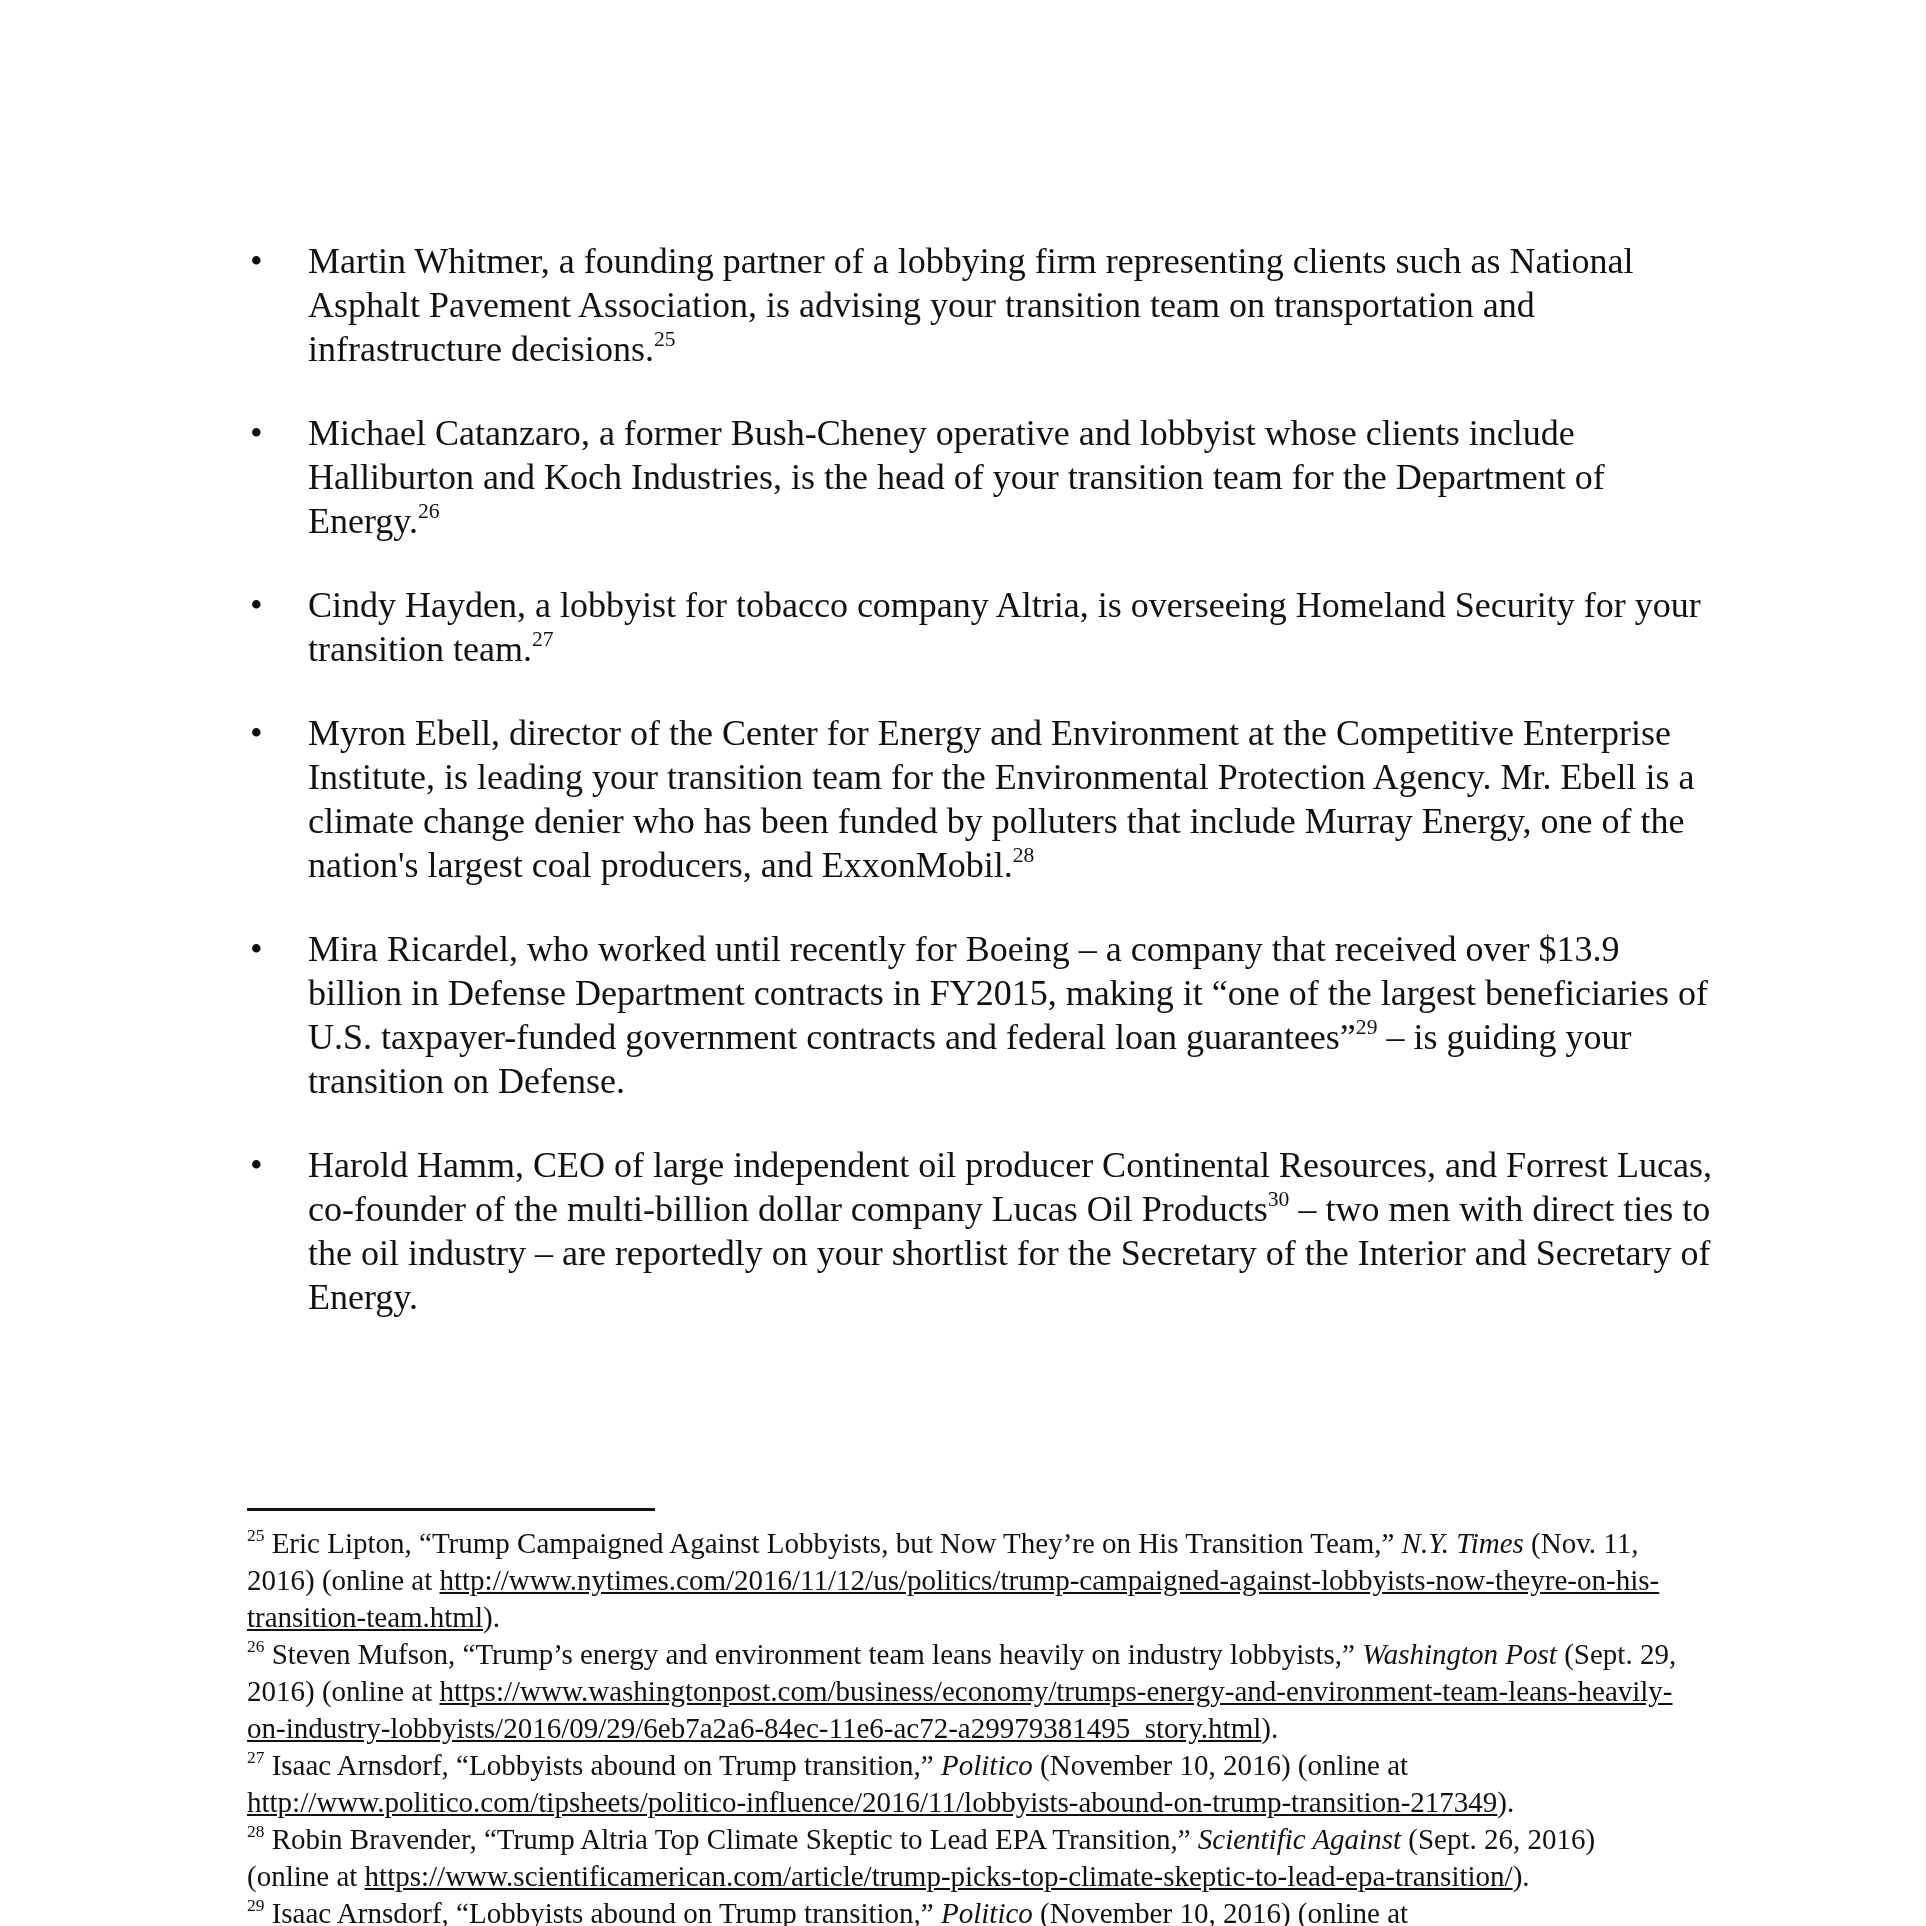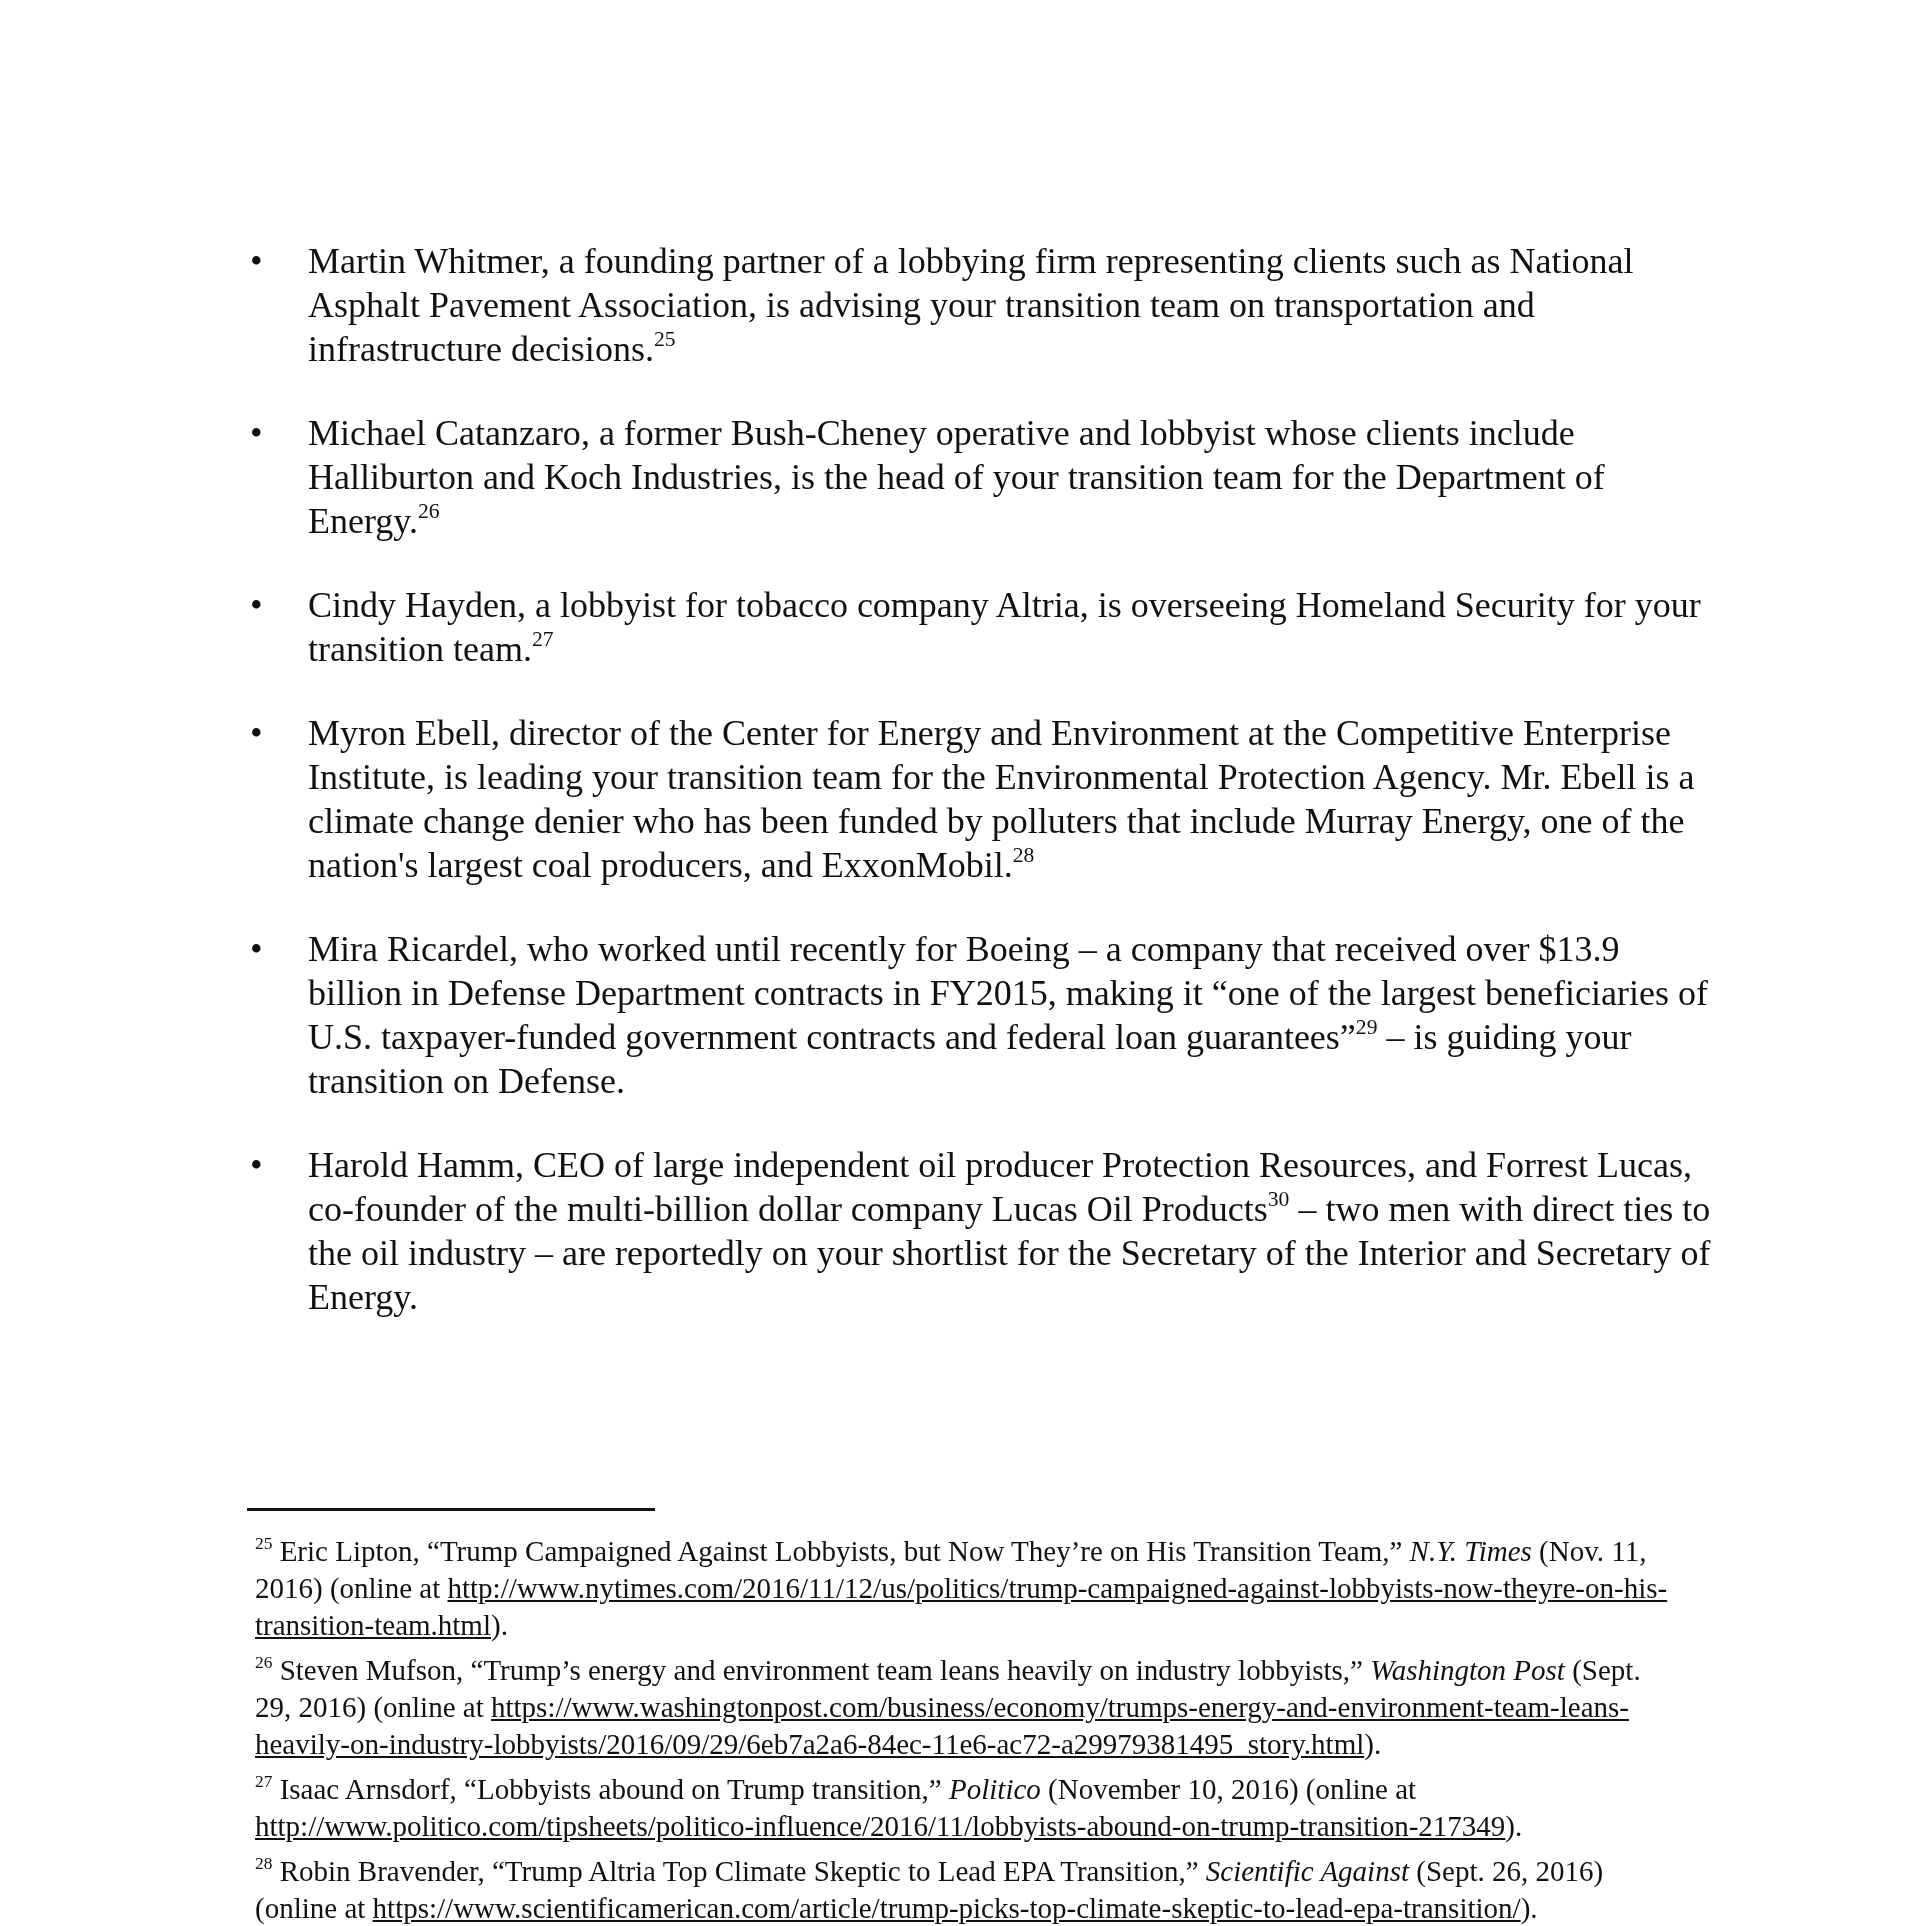--- a/index.html
+++ b/index.html
@@ -7,21 +7,21 @@
          font-family:"Liberation Serif","DejaVu Serif",serif; color:#111; }
   .bullets { position:absolute; left:308px; top:239px; width:1406px; }
   .bullet { position:relative; padding-left:0; margin-bottom:40px;
             font-size:36px; line-height:44px; }
   .bullet .dot { position:absolute; left:-58px; top:0; font-size:36px; }
   .bullet b { font-weight:normal; }
   sup { font-size:60%; line-height:0; position:relative; top:-0.1em; }
   .rule { position:absolute; left:247px; top:1508px; width:408px; height:2.7px; background:#111; }
   .footnotes { position:absolute; left:247px; top:1525px; width:1433px;
                font-size:29px; line-height:37px; }
-  .fn { margin:8px; }
+  .fn { margin:0; }
   .fn a { color:#111; text-decoration:underline; }
   .fn i { font-style:italic; }
 </style>
 </head>
 <body>
 
 <div class="bullets">
   <div class="bullet">
     <span class="dot">•</span><b>Martin Whitmer</b><span>, a founding partner of a lobbying firm representing clients such as National Asphalt Pavement Association, is advising your transition team on transportation and infrastructure decisions.</span><sup>25</sup>
   </div>
@@ -31,21 +31,21 @@
   <div class="bullet">
     <span class="dot">•</span><b>Cindy Hayden</b><span>, a lobbyist for tobacco company Altria, is overseeing Homeland Security for your transition team.</span><sup>27</sup>
   </div>
   <div class="bullet">
     <span class="dot">•</span><b>Myron Ebell</b><span>, director of the Center for Energy and Environment at the Competitive Enterprise Institute, is leading your transition team for the Environmental Protection Agency. Mr. Ebell is a climate change denier who has been funded by polluters that include Murray Energy, one of the nation's largest coal producers, and ExxonMobil.</span><sup>28</sup>
   </div>
   <div class="bullet">
     <span class="dot">•</span><b>Mira Ricardel,</b><span> who worked until recently for Boeing – a company that received over $13.9 billion in Defense Department contracts in FY2015, making it “one of the largest beneficiaries of U.S. taxpayer-funded government contracts and federal loan guarantees”</span><sup>29</sup><span> – is guiding your transition on Defense.</span>
   </div>
   <div class="bullet">
-    <span class="dot">•</span><b>Harold Hamm</b><span>, CEO of large independent oil producer Protection Resources, and </span><b>Forrest Lucas,</b><span> co-founder of the multi-billion dollar company Lucas Oil Products</span><sup>30</sup><span> – two men with direct ties to the oil industry – are reportedly on your shortlist for the Secretary of the Interior and Secretary of Energy.</span>
+    <span class="dot">•</span><b>Harold Hamm</b><span>, CEO of large independent oil producer Continental Resources, and </span><b>Forrest Lucas,</b><span> co-founder of the multi-billion dollar company Lucas Oil Products</span><sup>30</sup><span> – two men with direct ties to the oil industry – are reportedly on your shortlist for the Secretary of the Interior and Secretary of Energy.</span>
   </div>
 </div>
 
 <div class="rule"></div>
 
 <div class="footnotes">
   <p class="fn"><sup>25</sup><span> Eric Lipton, “Trump Campaigned Against Lobbyists, but Now They’re on His Transition Team,” </span><i>N.Y. Times</i><span> (Nov. 11, 2016) (online at </span><a>http://www.nytimes.com/2016/11/12/us/politics/trump-campaigned-against-lobbyists-now-theyre-on-his-transition-team.html</a><span>).</span></p>
 
   <p class="fn"><sup>26</sup><span> Steven Mufson, “Trump’s energy and environment team leans heavily on industry lobbyists,” </span><i>Washington Post</i><span> (Sept. 29, 2016) (online at </span><a>https://www.washingtonpost.com/business/economy/trumps-energy-and-environment-team-leans-heavily-on-industry-lobbyists/2016/09/29/6eb7a2a6-84ec-11e6-ac72-a29979381495_story.html</a><span>).</span></p>
 

